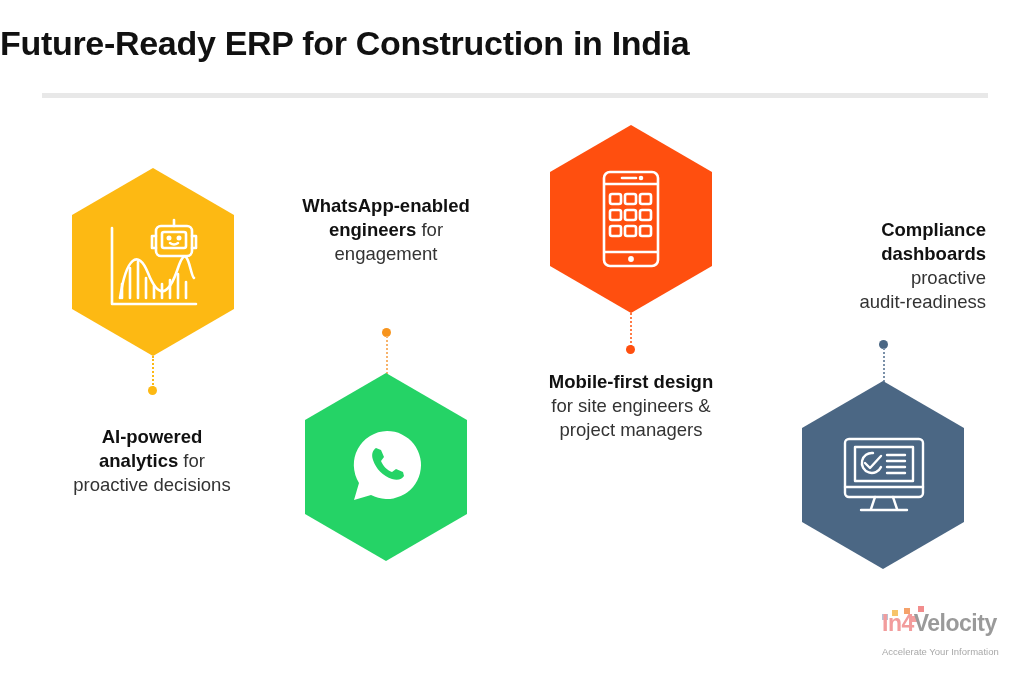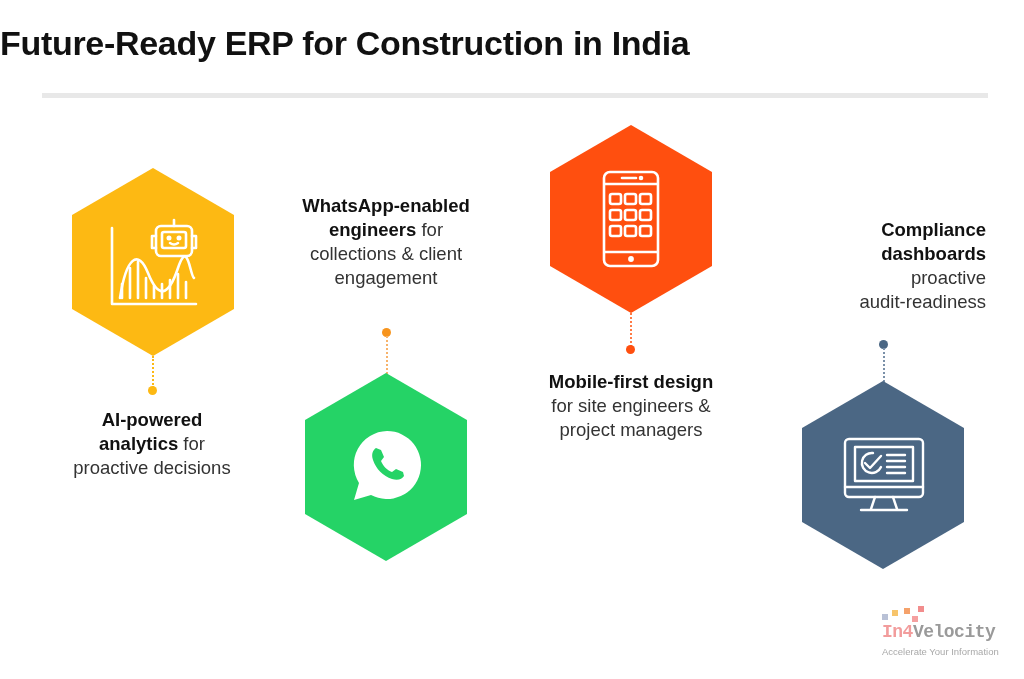--- a/index.html
+++ b/index.html
@@ -7,21 +7,21 @@
   .title{position:absolute;left:0;top:24px;width:1024px;text-align:left;font-weight:bold;font-size:34px;color:#111;letter-spacing:-0.3px;}
   .divider{position:absolute;left:42px;top:93px;width:946px;height:5px;background:#e8e8e8;}
   .hex{position:absolute;}
   .hex svg{display:block;}
   .icon{position:absolute;}
   .label{position:absolute;text-align:center;font-size:18.5px;line-height:24px;color:#333;}
   .label b{color:#111;font-weight:bold;}
   .conn{position:absolute;width:0;border-left:2px dotted;}
   .dot{position:absolute;width:9px;height:9px;border-radius:50%;}
   .logo{position:absolute;left:868px;top:606px;width:130px;height:56px;}
-  .logo-name{position:absolute;left:14px;top:16px;font-size:18px;font-weight:bold;letter-spacing:-0.5px;font-family:Liberation Mono, monospace;}
+  .logo-name{position:absolute;left:14px;top:4px;font-size:23px;font-weight:bold;letter-spacing:-0.5px;}
   .logo-name .a{color:#f29c9c;}
   .logo-name .b{color:#9a9a9a;}
   .logo-tag{position:absolute;left:14px;top:40px;font-size:9.5px;color:#a9a9a9;white-space:nowrap;}
   .sq{position:absolute;width:6px;height:6px;}
 </style>
 </head>
 <body>
 
 <div class="title">Future-Ready ERP for Construction in India</div>
 <div class="divider"></div>
@@ -48,30 +48,29 @@
     <line x1="38" y1="80" x2="38" y2="60"></line>
       <line x1="46" y1="80" x2="46" y2="68"></line>
       <line x1="54" y1="80" x2="54" y2="66"></line>
     <line x1="62" y1="80" x2="62" y2="62"></line>
       <line x1="70" y1="80" x2="70" y2="56"></line>
       <line x1="78" y1="80" x2="78" y2="64"></line>
   </svg>
 </div>
 <div class="conn" style="left:152px;top:356px;height:32px;border-color:#FDB913;"></div>
 <div class="dot" style="left:148px;top:386px;background:#FDB913;"></div>
-<div class="label" style="left:40px;top:408px;width:224px;">
+<div class="label" style="left:40px;top:425px;width:224px;">
   <div><b>AI-powered</b></div>
   <div><b>analytics</b><span> for</span></div>
   <div>proactive decisions</div>
 </div>
 
 <div class="label" style="left:276px;top:194px;width:220px;">
   <div><b>WhatsApp-enabled</b></div>
   <div><b>engineers</b><span> for</span></div>
-  <div>collections &amp; client</div>
   <div>engagement</div>
 </div>
 <div class="dot" style="left:382px;top:328px;background:#F7941D;"></div>
 <div class="conn" style="left:386px;top:336px;height:38px;border-color:#F7B36B;"></div>
 <div class="hex" style="left:305px;top:373px;">
   <svg width="162" height="188" viewBox="0 0 162 188">
       <polygon points="81,0 162,47 162,141 81,188 0,141 0,47" fill="#25D366"></polygon>
     </svg>
 </div>
 <div class="icon" style="left:350px;top:428px;">

